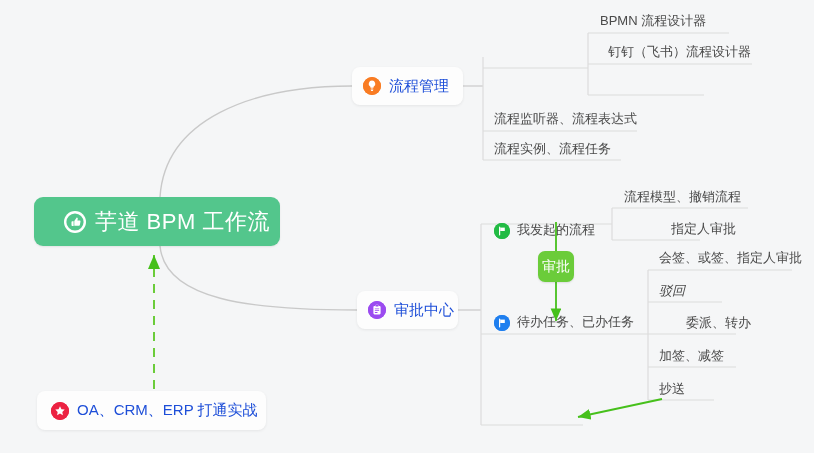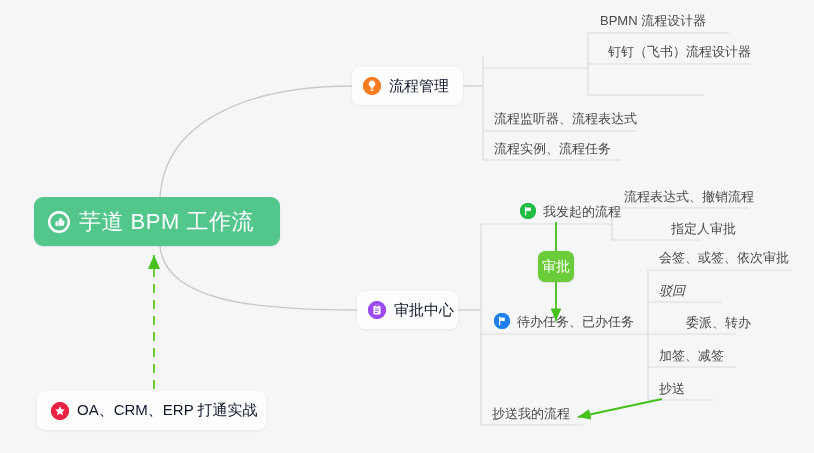--- a/index.html
+++ b/index.html
@@ -14,21 +14,21 @@
   svg.links{position:absolute;left:0;top:0;width:814px;height:453px;pointer-events:none;}
 
   
   .root-node{
     position:absolute;
     left:34px;top:197px;
     width:246px;height:49px;
     background:#53c68c;
     border-radius:9px;
     display:flex;align-items:center;
-    padding-left:14px;
+    padding-left:30px;
     box-sizing:border-box;
     box-shadow:0 1px 2px rgba(0,0,0,.08);
   }
   .root-label{
     color:#ffffff;
     font-size:22px;
     letter-spacing:.5px;
     margin-left:9px;
     white-space:nowrap;
   }
@@ -36,31 +36,31 @@
   
   .card{
     position:absolute;
     background:#fdfdfd;
     border-radius:8px;
     display:flex;align-items:center;
     box-sizing:border-box;
     box-shadow:0 1px 3px rgba(0,0,0,.07);
   }
   .card .card-label{
-    font-size:15px;color:#0f172a;white-space:nowrap;margin-left:8px;
+    font-size:15px;color:#1d4ed8;white-space:nowrap;margin-left:8px;
   }
   #node-flow-mgmt{left:352px;top:67px;width:111px;height:38px;padding-left:11px;}
   #node-approval-center{left:357px;top:291px;width:101px;height:38px;padding-left:11px;}
   #node-oa-crm{left:37px;top:391px;width:229px;height:39px;padding-left:14px;}
   #node-oa-crm .card-label{font-size:15px;}
 
   
   .leaf{
     position:absolute;
-    display:flex;align-items:flex-start;
+    display:flex;align-items:flex-end;
     font-size:13px;color:#4a4a4a;
     white-space:nowrap;
     box-sizing:border-box;
     padding-bottom:19px;
   }
   .leaf .leaf-label{margin-left:0;}
   .leaf.with-icon .leaf-label{margin-left:7px;}
 
   
   .tag{
@@ -203,33 +203,33 @@
         <rect x="7.3" y="3.7" width="3.4" height="2" rx=".9" fill="#fff"></rect>
         <rect x="7.3" y="3.9" width="3.4" height="1.6" rx=".8" fill="#9b4bf0"></rect>
         <rect x="6.7" y="7.4" width="4.6" height=".9" rx=".45" fill="#9b4bf0"></rect>
         <rect x="6.7" y="9.2" width="4.6" height=".9" rx=".45" fill="#9b4bf0"></rect>
         <rect x="6.7" y="11" width="3" height=".9" rx=".45" fill="#9b4bf0"></rect>
       </svg>
     </span>
     <span class="card-label">审批中心</span>
   </div>
 
-  <div class="leaf with-icon" style="left:494px;top:203px;margin-left:26px;">
+  <div class="leaf with-icon" style="left:494px;top:221px;">
     <span class="cicon ic-green">
       <svg width="16" height="16" viewBox="0 0 16 16">
         <circle cx="8" cy="8" r="8" fill="#22bb44"></circle>
         <path d="M5.6 4.2v7.6" stroke="#fff" stroke-width="1.2" stroke-linecap="round"></path>
         <path d="M6.2 4.6h4.6v3.4H6.2z" fill="#fff"></path>
       </svg>
     </span>
     <span class="leaf-label">我发起的流程</span>
   </div>
 
   <div class="leaf" style="left:624px;top:188px;">
-    <span class="leaf-label">流程表达式、撤销流程</span>
+    <span class="leaf-label">流程模型、撤销流程</span>
   </div>
   <div class="leaf" style="left:647px;top:220px;margin-left:24px;">
     <span class="leaf-label">指定人审批</span>
   </div>
 
   <div class="tag" id="tag-approve">
     <span>审批</span>
   </div>
 
   <div class="leaf with-icon" style="left:494px;top:313px;">
@@ -237,38 +237,35 @@
       <svg width="16" height="16" viewBox="0 0 16 16">
         <circle cx="8" cy="8" r="8" fill="#1f7fef"></circle>
         <path d="M5.6 4.2v7.6" stroke="#fff" stroke-width="1.2" stroke-linecap="round"></path>
         <path d="M6.2 4.6h4.6v3.4H6.2z" fill="#fff"></path>
       </svg>
     </span>
     <span class="leaf-label">待办任务、已办任务</span>
   </div>
 
   <div class="leaf" style="left:659px;top:249px;">
-    <span class="leaf-label">会签、或签、依次审批</span>
+    <span class="leaf-label">会签、或签、指定人审批</span>
   </div>
   <div class="leaf" style="left:659px;top:282px;font-style:italic;">
     <span class="leaf-label">驳回</span>
   </div>
   <div class="leaf" style="left:686px;top:314px;">
     <span class="leaf-label">委派、转办</span>
   </div>
   <div class="leaf" style="left:659px;top:347px;">
     <span class="leaf-label">加签、减签</span>
   </div>
   <div class="leaf" style="left:659px;top:380px;">
     <span class="leaf-label">抄送</span>
   </div>
 
-  <div class="leaf" style="left:492px;top:405px;">
-    <span class="leaf-label">抄送我的流程</span>
-  </div>
 
   <div class="card" id="node-oa-crm">
     <span class="cicon cicon-md ic-redstar">
       <svg width="18" height="18" viewBox="0 0 18 18">
         <circle cx="9" cy="9" r="9" fill="#ec2242"></circle>
         <path d="M9 4.2l1.45 2.94 3.25.47-2.35 2.29.55 3.23L9 11.6l-2.9 1.53.55-3.23L4.3 7.61l3.25-.47z" fill="#fff"></path>
       </svg>
     </span>
     <span class="card-label">OA、CRM、ERP 打通实战</span>
   </div>

